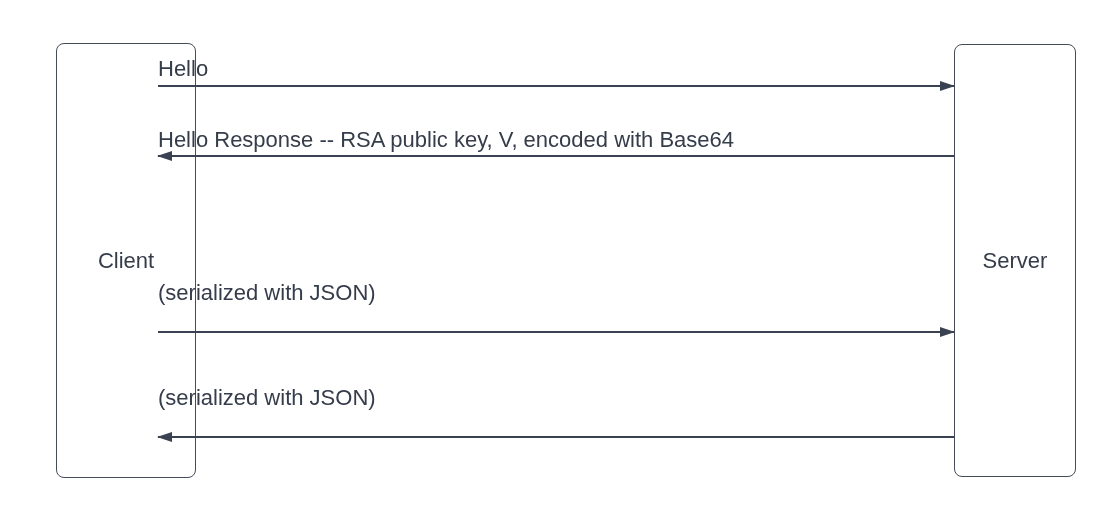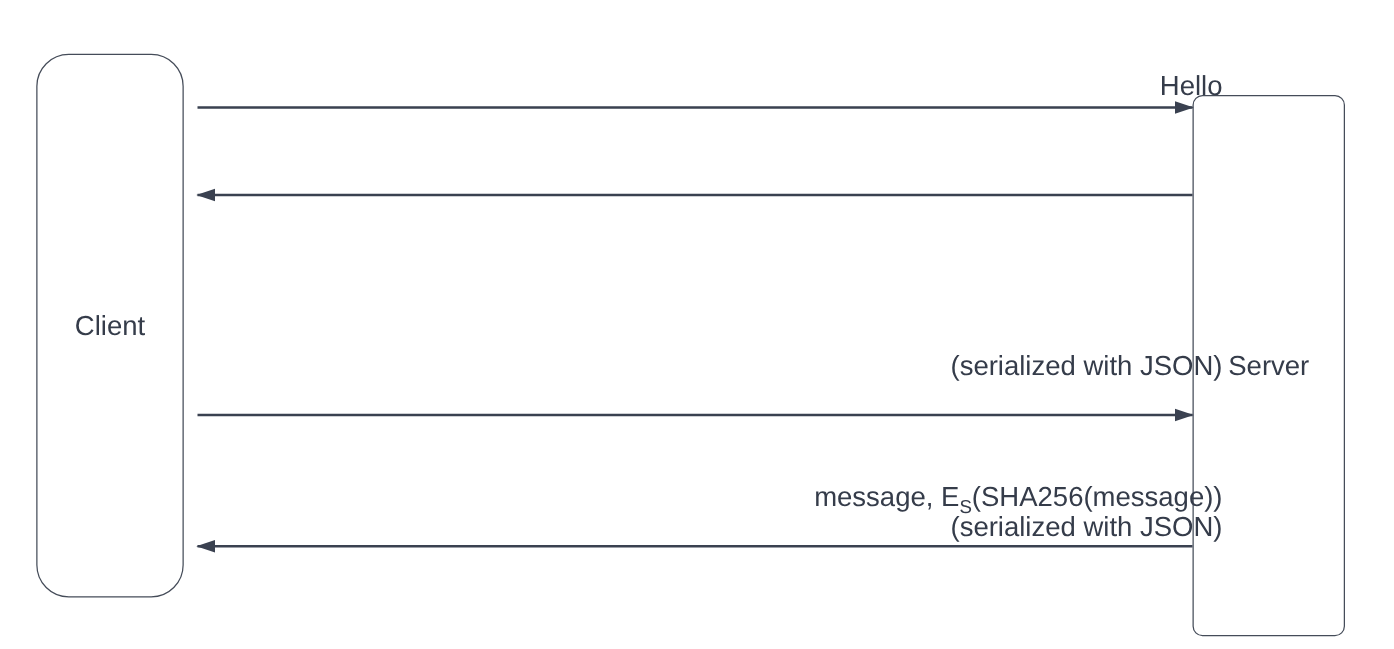--- a/index.html
+++ b/index.html
@@ -17,26 +17,26 @@
     color:var(--text);
   }
   .actor-box{
     position:absolute;
     border:1.5px solid #454c59;
     border-radius:8px;
     background:var(--bg);
     display:flex;align-items:center;justify-content:center;
     box-sizing:border-box;
   }
-  .actor-box.client{left:29px;top:43px;width:118px;height:435px;border-radius:26px;}
-  .actor-box.server{left:954px;top:44px;width:122px;height:433px;margin-top:32px;}
+  .actor-box.client{left:56px;top:43px;width:140px;height:435px;}
+  .actor-box.server{left:954px;top:44px;width:122px;height:433px;}
   .actor-label{font-size:22px;line-height:24px;color:var(--text);}
   .msg-label{
     position:absolute;left:158px;width:820px;
-    text-align:right;
+    text-align:left;
     font-size:22px;line-height:24px;
     color:var(--text);
     white-space:nowrap;
   }
   .msg-label .line{display:block;}
   .msg-label .line.italic{}
   .msg-label sub{font-size:0.68em;line-height:0;}
   .arrow{
     position:absolute;left:158px;width:796px;height:1.6px;
     background:var(--stroke);
@@ -70,32 +70,34 @@
     <span class="actor-label">Server</span>
   </div>
 
   <div class="msg-label label-1">
     <span class="line"><span>Hello</span></span>
   </div>
   <div class="arrow arrow-1">
     <span class="head right"></span>
   </div>
 
+  <div class="msg-label label-2">
+    <span class="line"><span>Hello Response -- RSA public key, V, encoded with Base64</span></span>
+  </div>
   <div class="arrow arrow-2">
     <span class="head left"></span>
   </div>
 
   <div class="msg-label label-3">
     <span class="line italic"><span>(serialized with JSON)</span></span>
   </div>
   <div class="arrow arrow-3">
     <span class="head right"></span>
   </div>
 
   <div class="msg-label label-4">
-    <span class="line"><span>message, E</span><sub>S</sub><span>(SHA256(message))</span></span>
     <span class="line italic"><span>(serialized with JSON)</span></span>
   </div>
   <div class="arrow arrow-4">
     <span class="head left"></span>
   </div>
 
 </div>
 
 </body></html>

